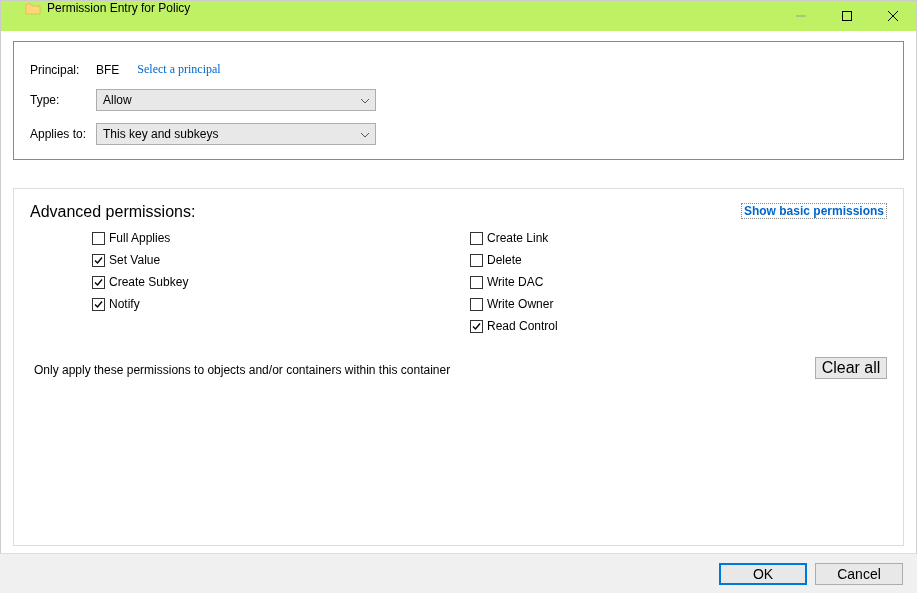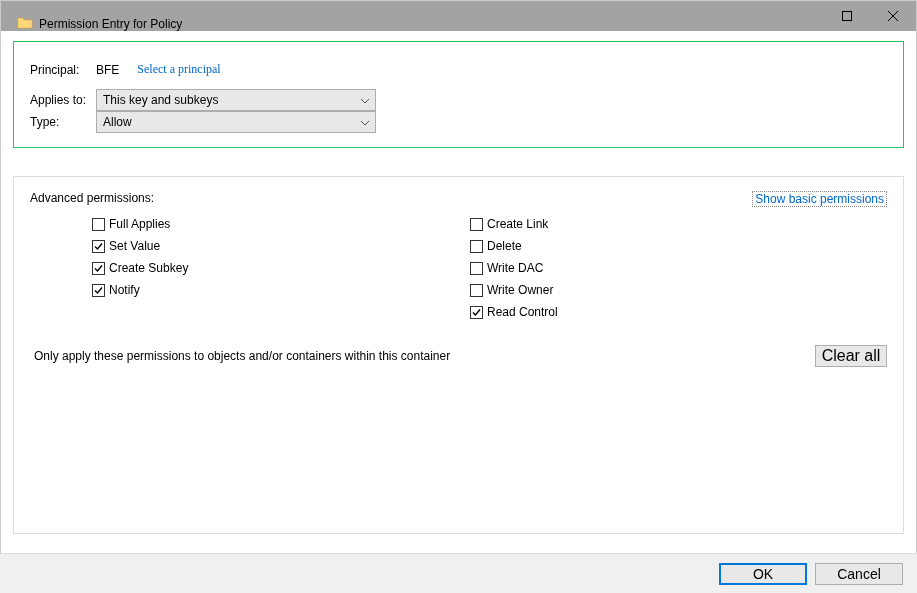--- a/index.html
+++ b/index.html
@@ -9,23 +9,23 @@
     font-family: "Segoe UI", Tahoma, sans-serif;
     font-size: 12px;
     background: #fff;
     color: #000;
     overflow: hidden;
     border: 1px solid #ccc;
   }
   .titlebar {
     height: 30px;
     display: flex;
-    align-items: flex-end;
-    padding-left: 16px;
-    background: #a3a3a3;
+    align-items: flex-start;
+    padding-left: 24px;
+    background: #bef264;
   }
   .titlebar .icon {
     width: 16px; height: 16px; margin-right: 6px;
     display: flex; align-items: center; justify-content: center;
   }
   .titlebar .title { flex: 1; font-size: 12px; }
   .winbtns { display: flex; height: 100%; }
   .winbtn {
     width: 46px; height: 30px;
     display: flex; align-items: center; justify-content: center;
@@ -82,27 +82,28 @@
     padding: 14px 16px 14px 16px;
     height: 358px;
     position: relative;
   }
   .advhdr {
     display: flex;
     justify-content: space-between;
     align-items: flex-start;
     margin-bottom: 8px;
   }
-  .advhdr .lab { font-size: 12px; }
+  .advhdr .lab { font-size: 16px; }
   .showbasic {
     color: #0066cc;
     cursor: pointer;
     border: 1px dotted #888;
     padding: 0 2px;
     font-size: 12px;
+    font-weight: bold;
   }
   .perms {
     display: flex;
     margin-left: 62px;
     gap: 0;
   }
   .col {
     display: flex;
     flex-direction: column;
     gap: 4px;
@@ -199,42 +200,42 @@
 </div>
 
 <div class="content">
 
   <div class="panel">
     <div class="row">
       <span class="label">Principal:</span>
       <span class="principal-val">BFE</span>
       <span class="link">Select a principal</span>
     </div>
+    <div class="row">
+      <span class="label">Type:</span>
+      <div class="select">
+        <span>Allow</span>
+        <span class="chev">
+          <svg width="8" height="5">
+              <path d="M0 0 L4 4 L8 0" fill="none" stroke="#555" stroke-width="1"></path>
+            </svg>
+        </span>
+      </div>
+    </div>
     <div class="row" style="margin-bottom:0">
       <span class="label">Applies to:</span>
       <div class="select">
         <span>This key and subkeys</span>
         <span class="chev">
           <svg width="8" height="5">
               <path d="M0 0 L4 4 L8 0" fill="none" stroke="#555" stroke-width="1"></path>
             </svg>
         </span>
       </div>
     </div>
-    <div class="row">
-      <span class="label">Type:</span>
-      <div class="select">
-        <span>Allow</span>
-        <span class="chev">
-          <svg width="8" height="5">
-              <path d="M0 0 L4 4 L8 0" fill="none" stroke="#555" stroke-width="1"></path>
-            </svg>
-        </span>
-      </div>
-    </div>
   </div>
 
   <div class="panel2">
     <div class="advhdr">
       <span class="lab">Advanced permissions:</span>
       <span class="showbasic">Show basic permissions</span>
     </div>
 
     <div class="perms">
       <div class="col col1" id="col1">

